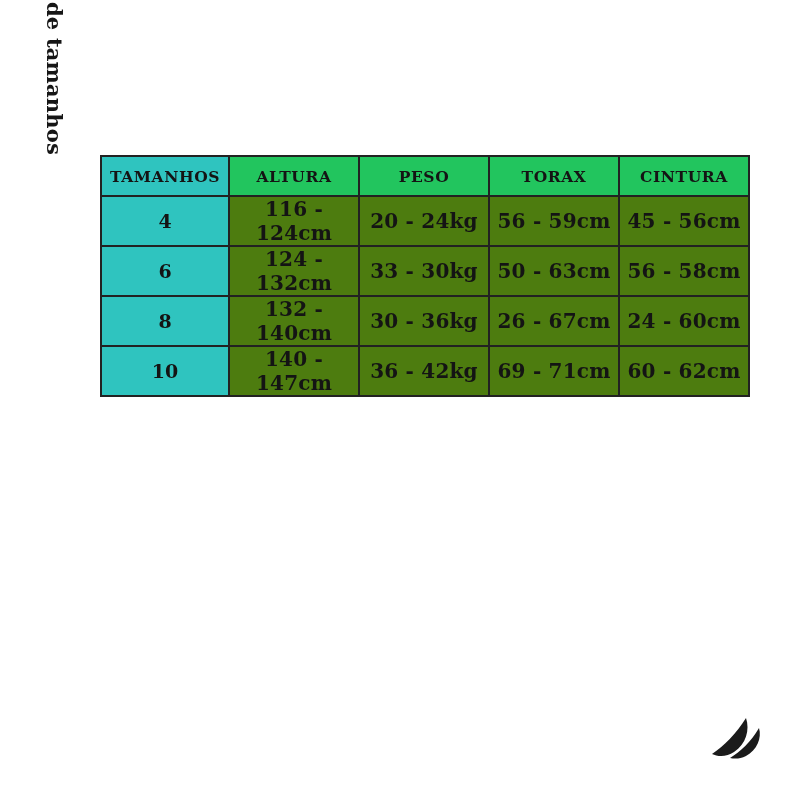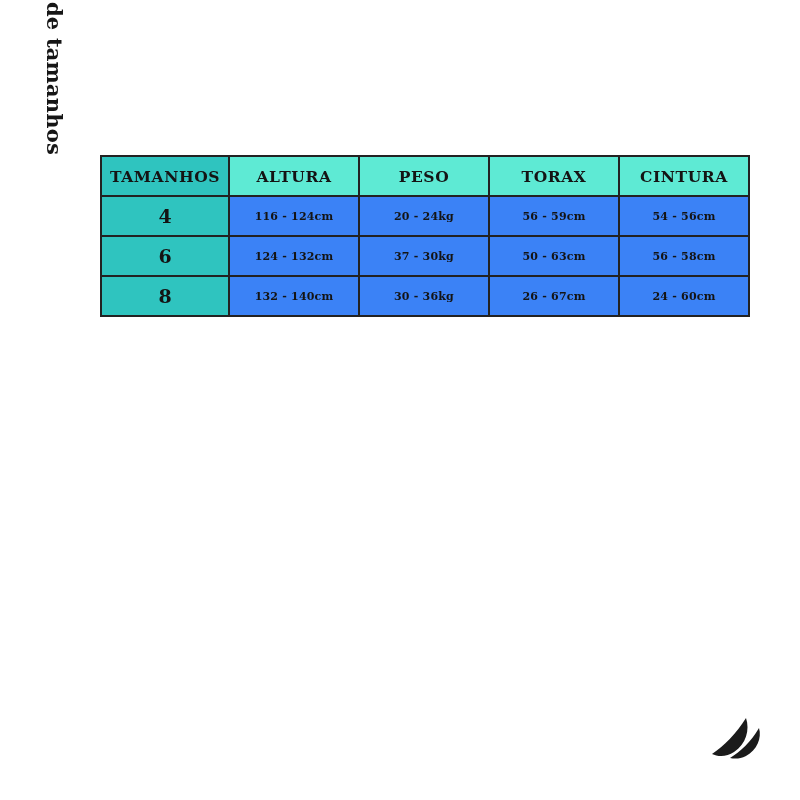--- a/index.html
+++ b/index.html
@@ -80,31 +80,31 @@
   
   thead th {
     font-size: 15.5px;
     letter-spacing: 0.6px;
     height: 46px;
   }
   thead th.sizes-head {
     background: #2fc4bf;
   }
   thead th.metric-head {
-    background: #5eead4;
+    background: #22c55e;
   }
 
   
   tbody td.size-cell {
     background: #2fc4bf;
     font-size: 19px;
   }
   tbody td.value-cell {
-    background: #3b82f6;
-    font-size: 11px;
+    background: #4d7c0f;
+    font-size: 20px;
     letter-spacing: 0.2px;
   }
 
   
   .brand-mark {
     position: absolute;
     right: 36px;
     bottom: 40px;
     width: 58px;
     height: 46px;
@@ -137,35 +137,42 @@
           <th class="metric-head">TORAX</th>
           <th class="metric-head">CINTURA</th>
         </tr>
       </thead>
       <tbody>
         <tr>
           <td class="size-cell">4</td>
           <td class="value-cell">116 - 124cm</td>
           <td class="value-cell">20 - 24kg</td>
           <td class="value-cell">56 - 59cm</td>
-          <td class="value-cell">54 - 56cm</td>
+          <td class="value-cell">45 - 56cm</td>
         </tr>
         <tr>
           <td class="size-cell">6</td>
           <td class="value-cell">124 - 132cm</td>
-          <td class="value-cell">37 - 30kg</td>
+          <td class="value-cell">33 - 30kg</td>
           <td class="value-cell">50 - 63cm</td>
           <td class="value-cell">56 - 58cm</td>
         </tr>
         <tr>
           <td class="size-cell">8</td>
           <td class="value-cell">132 - 140cm</td>
           <td class="value-cell">30 - 36kg</td>
           <td class="value-cell">26 - 67cm</td>
           <td class="value-cell">24 - 60cm</td>
+        </tr>
+        <tr>
+          <td class="size-cell">10</td>
+          <td class="value-cell">140 - 147cm</td>
+          <td class="value-cell">36 - 42kg</td>
+          <td class="value-cell">69 - 71cm</td>
+          <td class="value-cell">60 - 62cm</td>
         </tr>
       </tbody>
     </table>
   </div>
 
   <div class="brand-mark">
     <svg width="58" height="46" viewBox="0 0 58 46" xmlns="http://www.w3.org/2000/svg">
       <path d="M6 40 C 18 32, 30 20, 40 4 C 44 16, 40 30, 28 38 C 21 43, 12 43, 6 40 Z" fill="#1b1b1b"></path>
       <path d="M24 44 C 34 38, 45 28, 53 14 C 56 24, 51 36, 40 42 C 34 45, 29 45, 24 44 Z" fill="#1b1b1b"></path>
     </svg>

